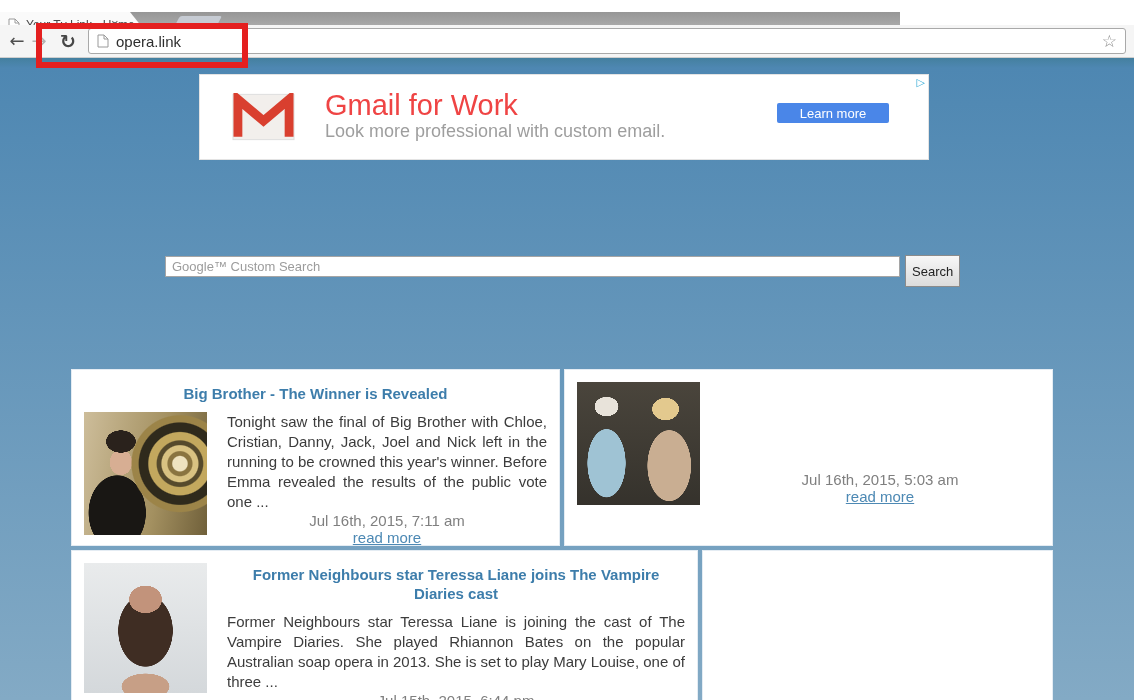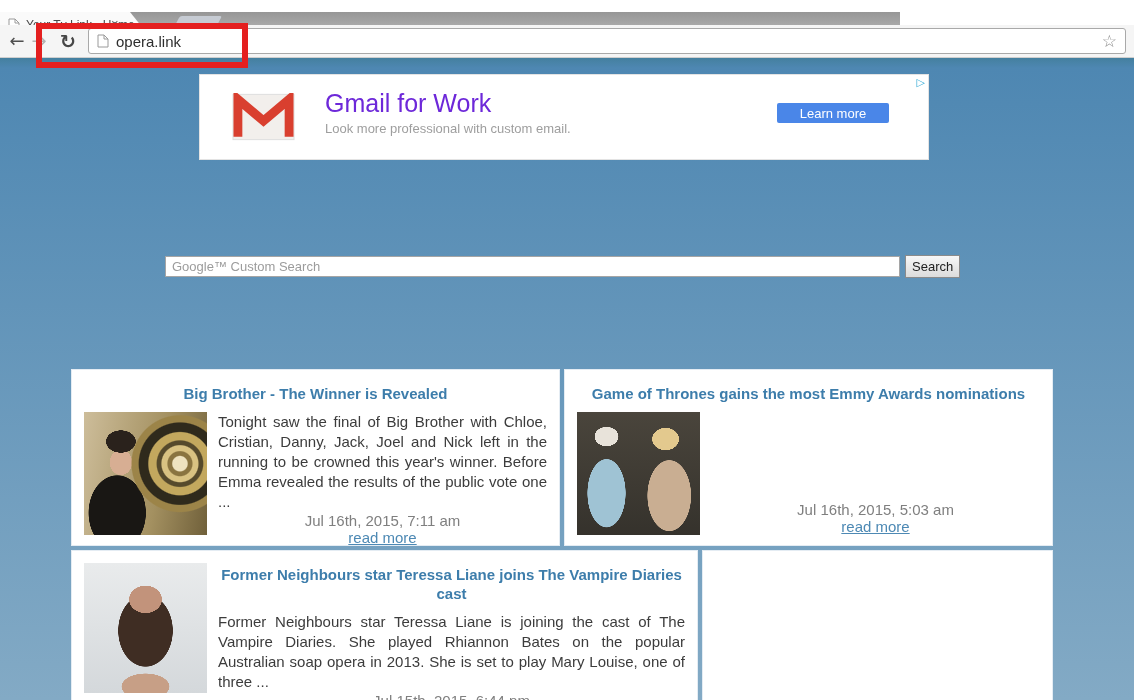--- a/index.html
+++ b/index.html
@@ -49,51 +49,51 @@
   }
   
   .page{
     position:absolute;left:0;top:58px;width:1134px;height:642px;
     background:linear-gradient(180deg,#44809f 0px,#4e87b2 10px,#83aac5 100%);
   }
   
   .ad{position:absolute;left:200px;top:17px;width:728px;height:84px;background:#fff;
       box-shadow:0 0 0 1px #e3e3e3;}
   .ad-logo{position:absolute;left:32px;top:18px;}
-  .ad-title{position:absolute;left:125px;top:14px;font-size:25px;color:#6d28d9;}
-  .ad-sub{position:absolute;left:125px;top:46px;font-size:13px;color:#9e9e9e;}
+  .ad-title{position:absolute;left:125px;top:14px;font-size:29px;color:#ef4444;}
+  .ad-sub{position:absolute;left:125px;top:46px;font-size:18px;color:#9e9e9e;}
   .ad-btn{
     position:absolute;right:39px;top:28px;width:112px;height:20px;
     background:#4a86e8;color:#fff;font-size:13px;border:none;border-radius:2px;
     display:flex;align-items:center;justify-content:center;cursor:pointer;
   }
   .adchoices{position:absolute;right:3px;top:1px;color:#2fa8d5;font-size:11px;
     font-family:"DejaVu Sans",sans-serif;}
   
   .search-input{
     position:absolute;left:165px;top:198px;width:735px;height:21px;
     border:1px solid #a5a5a5;font-size:13px;color:#555;padding:0 6px;box-sizing:border-box;
     font-family:"Liberation Sans",sans-serif;
   }
   .search-input::placeholder{color:#9c9c9c;}
   .search-btn{
-    position:absolute;left:905px;top:197px;width:55px;height:23px;
+    position:absolute;left:905px;top:197px;width:55px;height:32px;
     background:linear-gradient(#f7f7f7,#dcdcdc);border:1px solid #8b8b8b;
     font-size:13px;color:#222;font-family:"Liberation Sans",sans-serif;cursor:pointer;
   }
   
   .card{position:absolute;background:#fff;box-sizing:border-box;padding:12px 12px;
     box-shadow:0 0 0 1px #e4ecf3;}
   .card1{left:72px;top:312px;width:487px;height:175px;}
   .card2{left:565px;top:312px;width:487px;height:175px;}
   .card3{left:72px;top:493px;width:625px;height:149px;}
   .card-empty{left:703px;top:493px;width:349px;height:149px;}
   .card-title{color:#3d7dab;font-weight:bold;font-size:15px;text-align:center;
     margin:2px 0 9px;line-height:19px;}
-  .card-row{display:flex;gap:11px;}
+  .card-row{display:flex;gap:20px;}
   .thumb{width:123px;height:123px;flex:none;}
   .thumb-tall{height:130px;}
   .col{flex:1;display:flex;flex-direction:column;min-width:0;}
   .card-body{font-size:15px;line-height:20px;color:#3c3c3c;text-align:justify;}
   .card-footer{display:flex;justify-content:space-between;align-items:center;margin-top:auto;flex-direction:column;}
   .card-date{color:#7f7f7f;font-size:15px;}
   .read-more{color:#4d89b4;font-size:15px;text-decoration:underline;cursor:pointer;}
   
   .thumb-bb{background:
     radial-gradient(circle at 78% 42%, #efe3c0 0 6%, #8a7440 7% 10%, #d9c282 11% 15%,
@@ -169,21 +169,20 @@
         <div class="card-body">Tonight saw the final of Big Brother with Chloe, Cristian, Danny, Jack, Joel and Nick left in the running to be crowned this year's winner. Before Emma revealed the results of the public vote one ...</div>
         <div class="card-footer">
           <span class="card-date">Jul 16th, 2015, 7:11 am</span>
           <span class="read-more">read more</span>
         </div>
       </div>
     </div>
   </div>
 
   <div class="card card2">
-    <div class="card-title">Game of Thrones gains the most Emmy Awards nominations</div>
     <div class="card-row">
       <div class="thumb thumb-got"></div>
       <div class="col">
         <div class="card-footer">
           <span class="card-date">Jul 16th, 2015, 5:03 am</span>
           <span class="read-more">read more</span>
         </div>
       </div>
     </div>
   </div>

